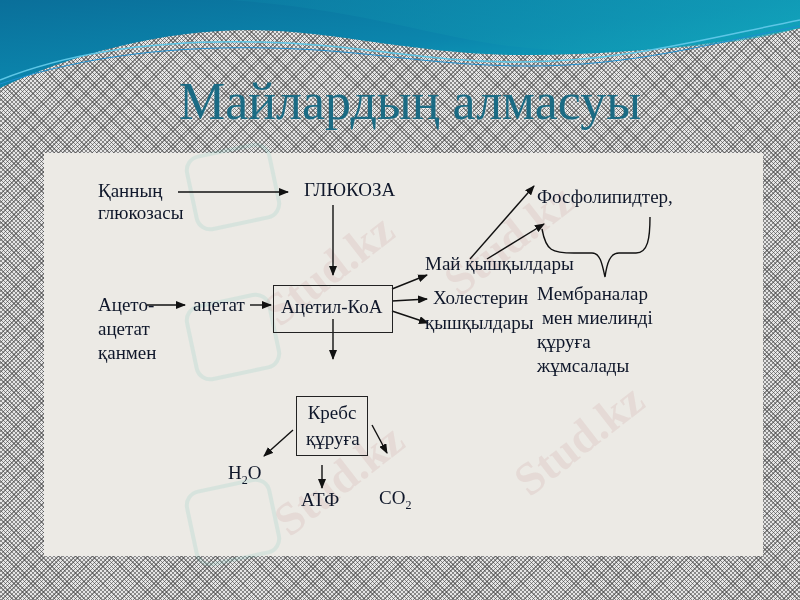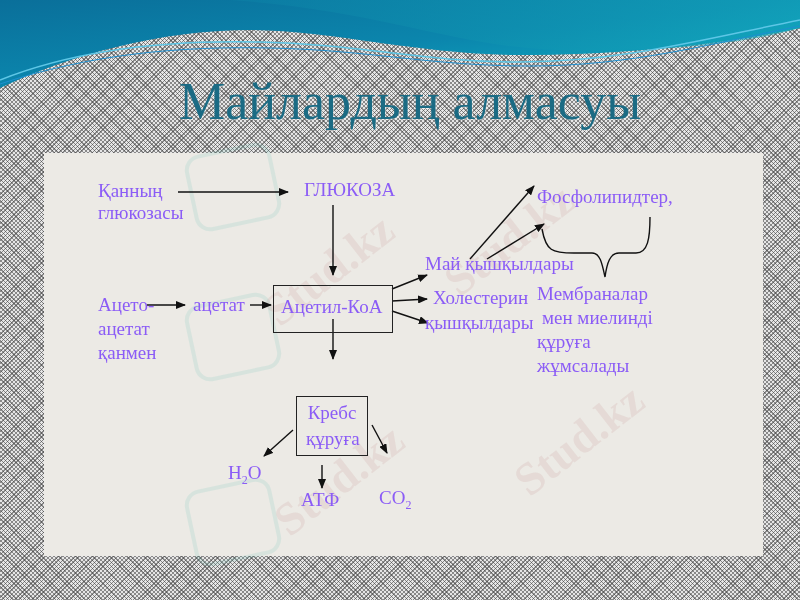--- a/index.html
+++ b/index.html
@@ -15,21 +15,21 @@
   .slide-title {
     position: absolute; left: 0; top: 72px; width: 820px; text-align: center;
     font-size: 52px; color: #1b6b84; letter-spacing: 0px;
     text-shadow: 1px 1px 0 rgba(255,255,255,0.4);
   }
   .diagram {
     position: absolute; left: 44px; top: 153px; width: 719px; height: 403px;
     background: #eceae5;
   }
   .diagram svg { position: absolute; left: 0; top: 0; }
-  .lbl { position: absolute; font-size: 19px; color: #8b5cf6; line-height: 22px; white-space: nowrap; }
+  .lbl { position: absolute; font-size: 19px; color: #0f172a; line-height: 22px; white-space: nowrap; }
   .box { position: absolute; border: 1.5px solid #222; }
   .watermark {
     position: absolute; font-size: 46px; font-weight: bold; color: rgba(180,110,110,0.12);
     transform: rotate(-38deg); white-space: nowrap; font-family: "Liberation Serif", serif;
   }
   .logo-mark {
     position: absolute; width: 80px; height: 70px; border-radius: 16px;
     border: 4px solid rgba(120,200,190,0.18); transform: rotate(-12deg);
   }
 </style>

